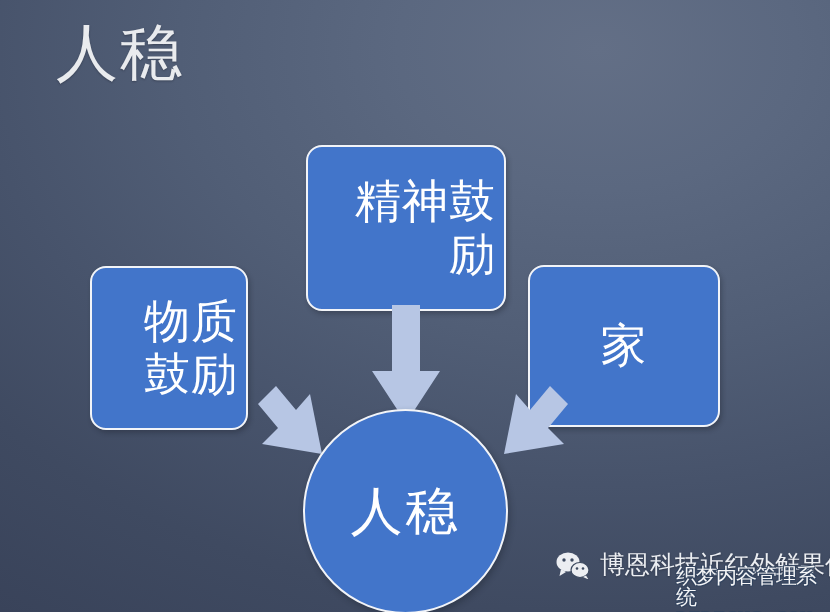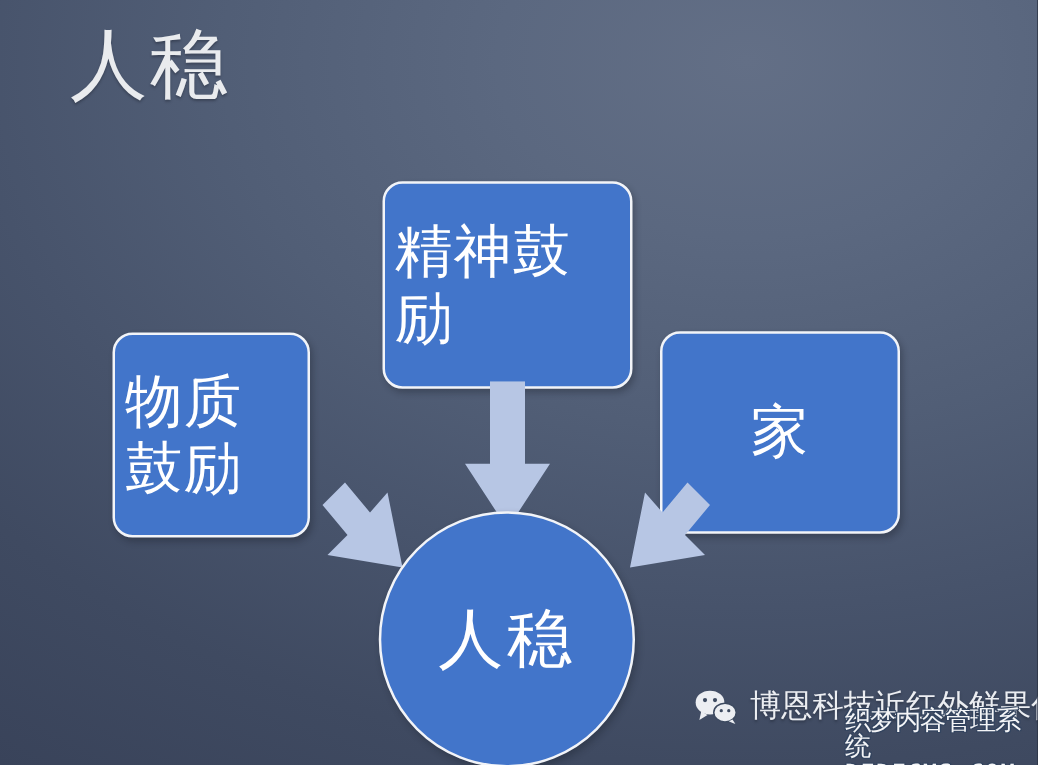--- a/index.html
+++ b/index.html
@@ -43,21 +43,21 @@
   .node {
     position: absolute;
     box-sizing: border-box;
     background: #4275ca;
     border: 2px solid #f2f4f8;
     border-radius: 16px;
     color: #ffffff;
     display: flex;
     align-items: center;
     justify-content: center;
-    text-align: left;
+    text-align: right;
     box-shadow: 2px 3px 5px rgba(22,27,38,0.30);
     padding: 0 8px;
   }
   .node .label {
     font-size: 46px;
     line-height: 1.16;
     letter-spacing: 1px;
     word-break: break-all;
   }
 

